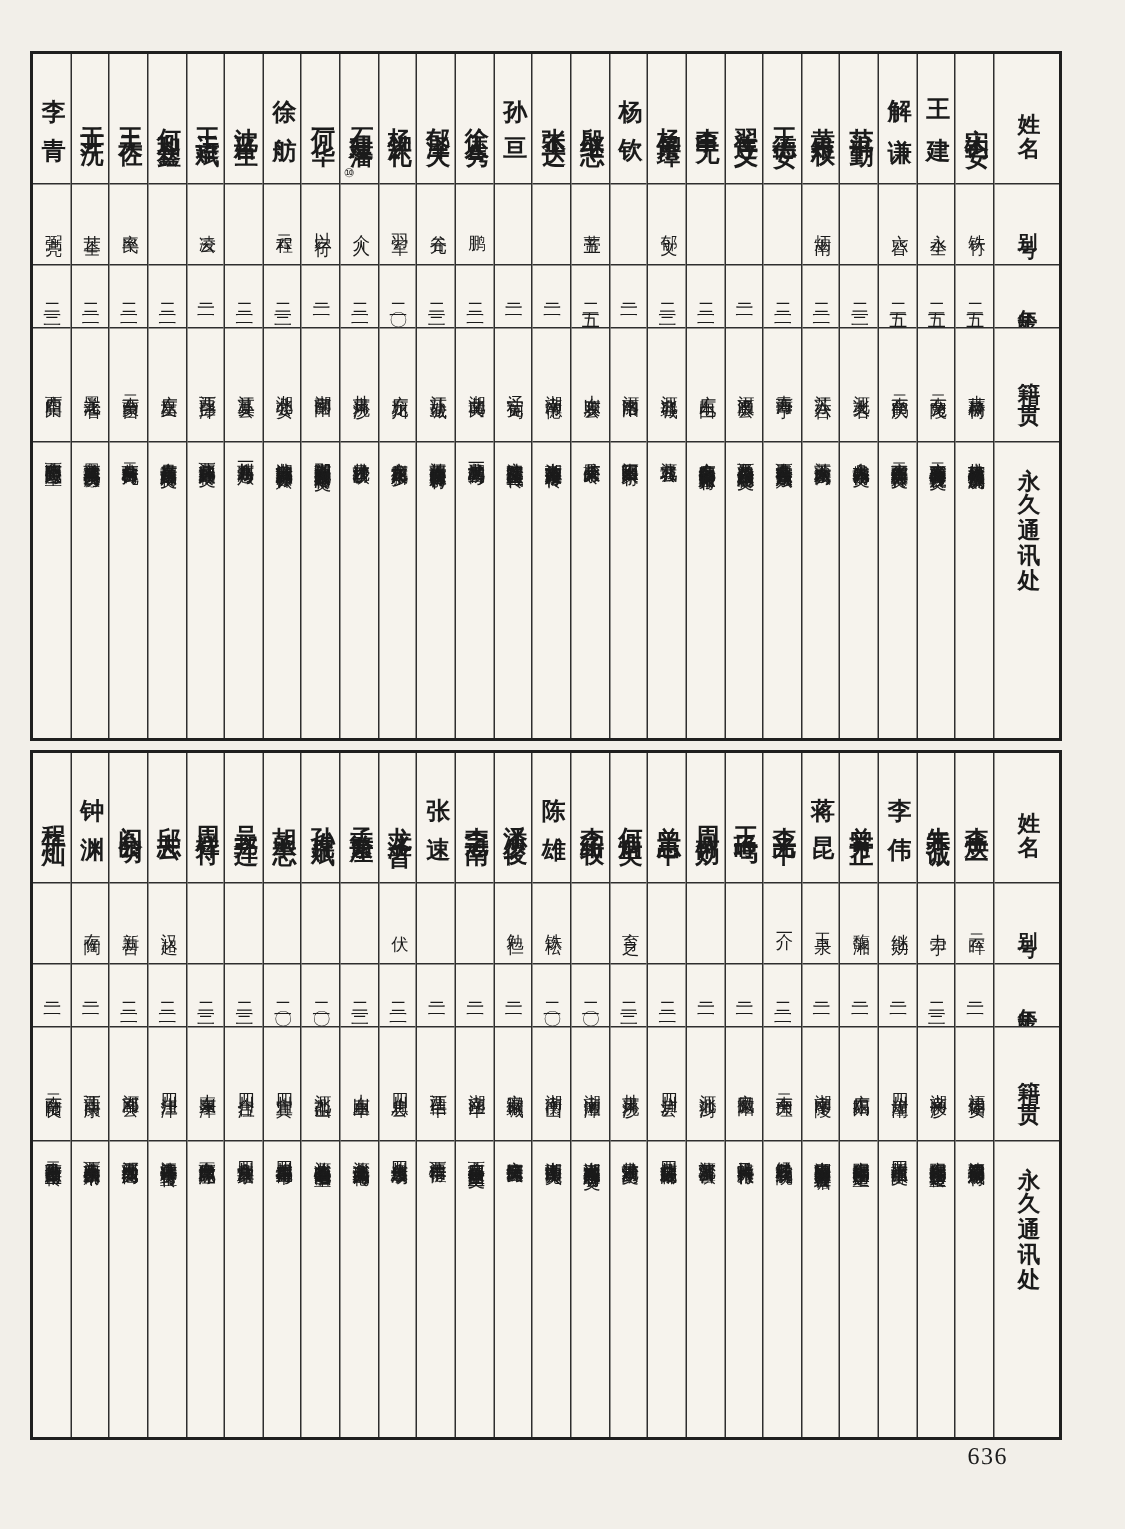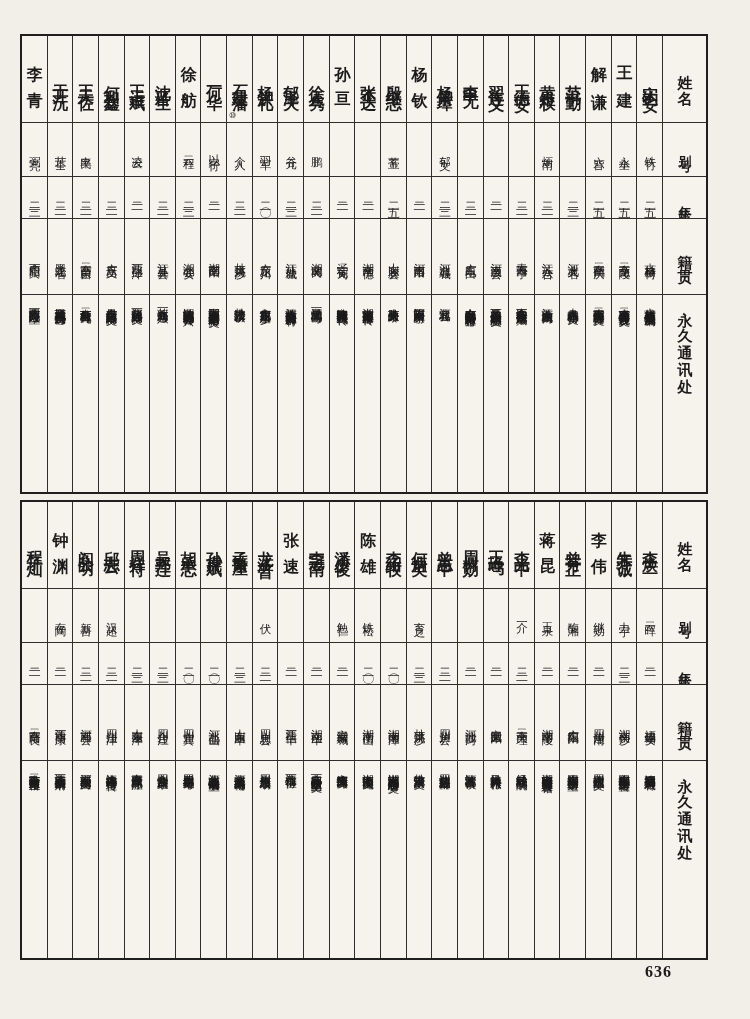--- a/index.html
+++ b/index.html
@@ -39,21 +39,21 @@
   .addr   { font-size:11.5px; letter-spacing:0.5px; line-height:12.5px; }
   .note   { position:absolute; left:2px; bottom:2px; font-size:8px; color:#1b1b1b; }
   .header .vt { font-weight:bold; }
   .h-name   { font-size:15px; letter-spacing:16px; }
   .h-alias  { font-size:13px; letter-spacing:5px; }
   .h-age    { font-size:13px; letter-spacing:2px; }
   .h-origin { font-size:15px; letter-spacing:14px; }
   .h-addr   { font-size:15px; letter-spacing:17px; }
   .page-number {
     position:absolute; left:645px; top:963px;
-    font-size:16px; letter-spacing:1px;font-weight:bold;
+    font-size:16px; letter-spacing:1px;
   }
 </style>
 </head>
 <body>
 
 <div class="dir-table" id="table-top">
   <div class="col header">
     <div class="cell c-name">
         <span class="vt h-name">姓名</span>
       </div>

